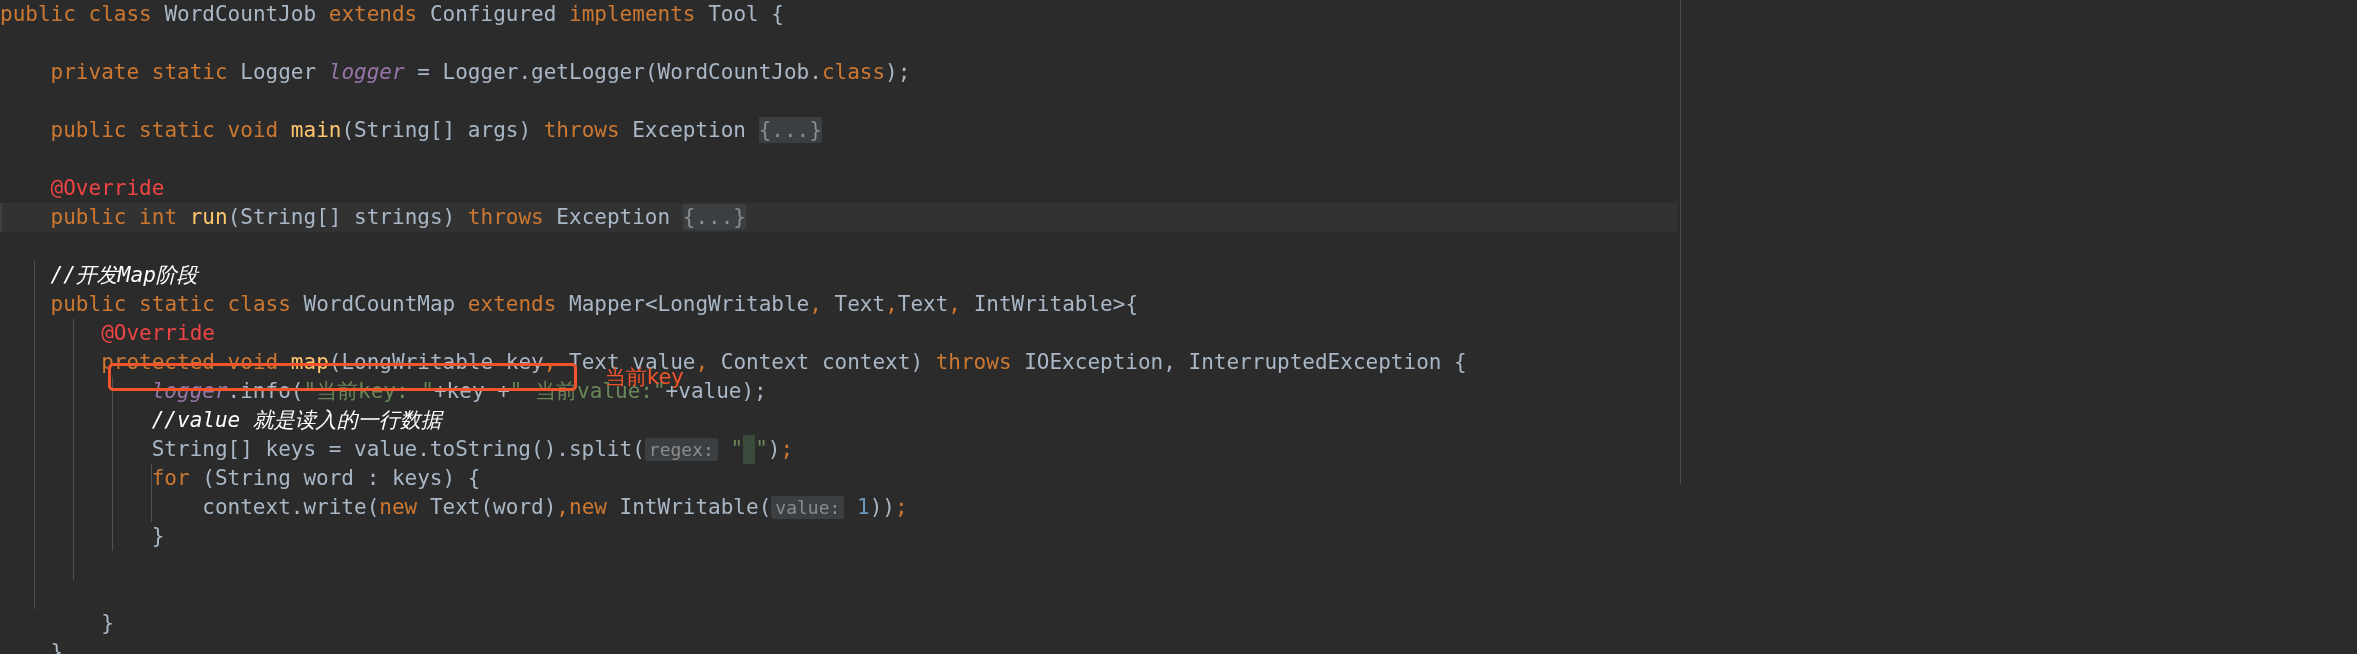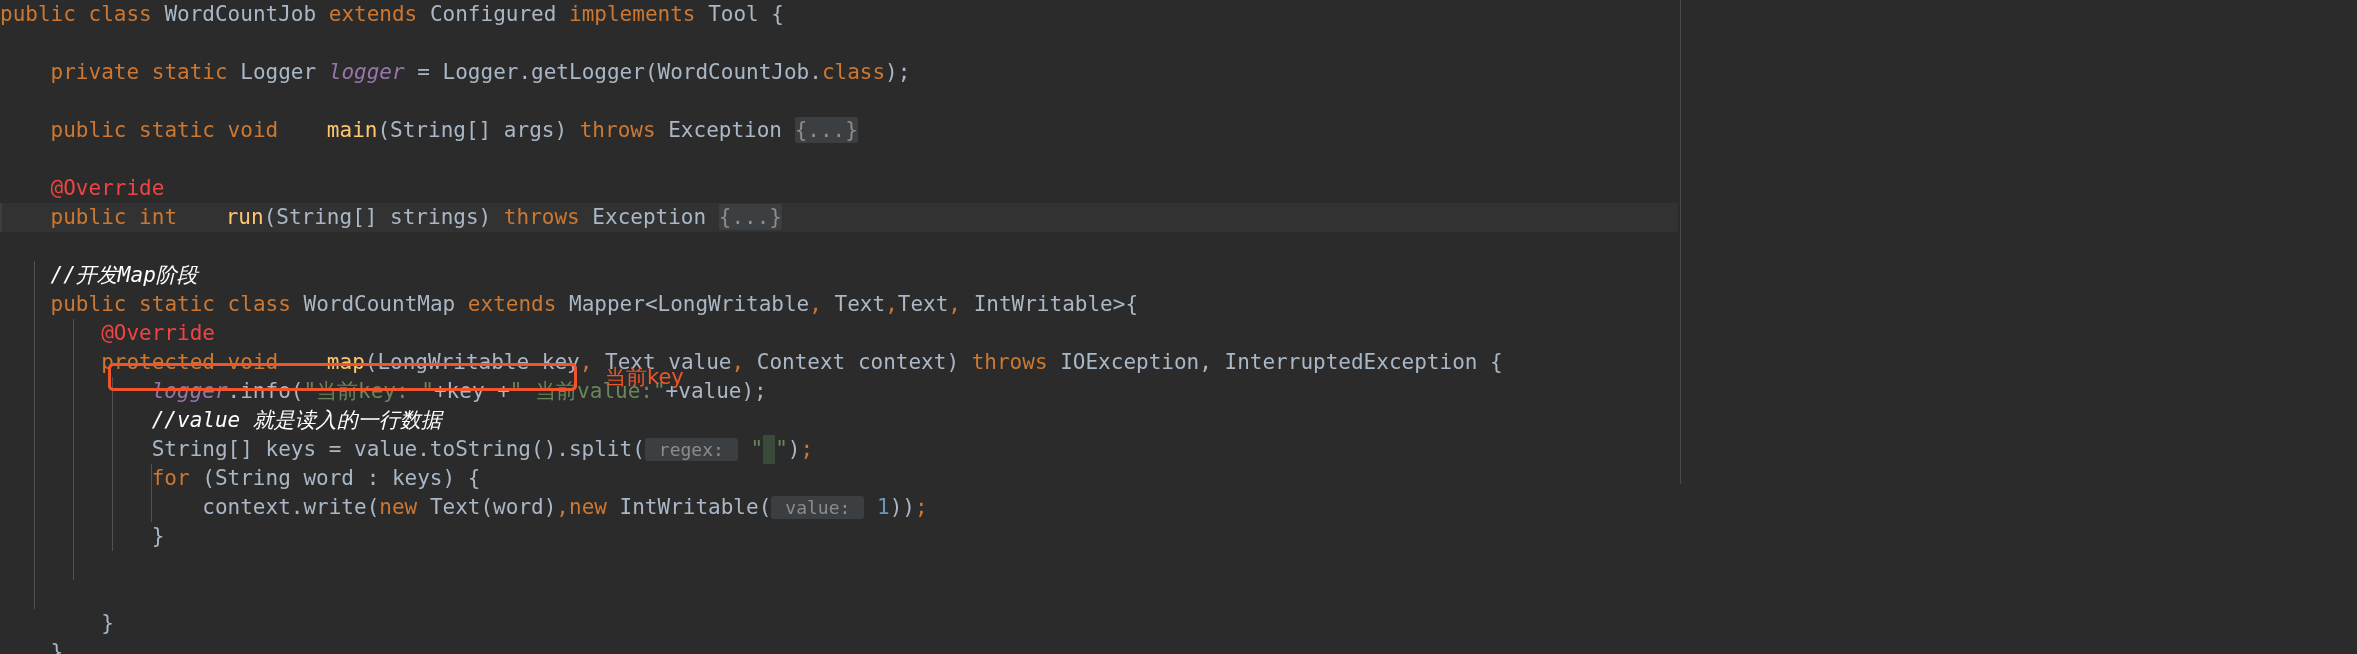--- a/index.html
+++ b/index.html
@@ -69,40 +69,40 @@
   
   .indent-guide {
     position: absolute;
     width: 1px;
     background: #4e5254;
   }
 
   
   .kw   { color: #cc7832; }          
   .txt  { color: #a9b7c6; }          
-  .fn   { color: #ffc66d; margin-left: 36px; }          
+  .fn   { color: #ffc66d; }          
   .fld  { color: #9876aa; font-style: italic; }  
   .mth  { color: #a9b7c6; }  
   .str  { color: #6a8759; }          
   .num  { color: #6897bb; }          
   .cmt  { color: #ffffff; font-style: italic; }          
   .ann  { color: #ef4444; }          
   .fold {
     color: #8c8c8c;
     background: #3c3f41;
     border-radius: 2px;
     padding: 1px 0;
   }
   
   .hint {
     color: #8c8c8c;
     background: #3c3f41;
     border-radius: 3px;
     font-size: 18px;
-    padding: 1px 14px;
+    padding: 1px 4px;
     text-align: right;
   }
   
   .sp-high {
     background: #3b4b3b;
     display: inline-block;
     width: 12px;
   }
 
   

